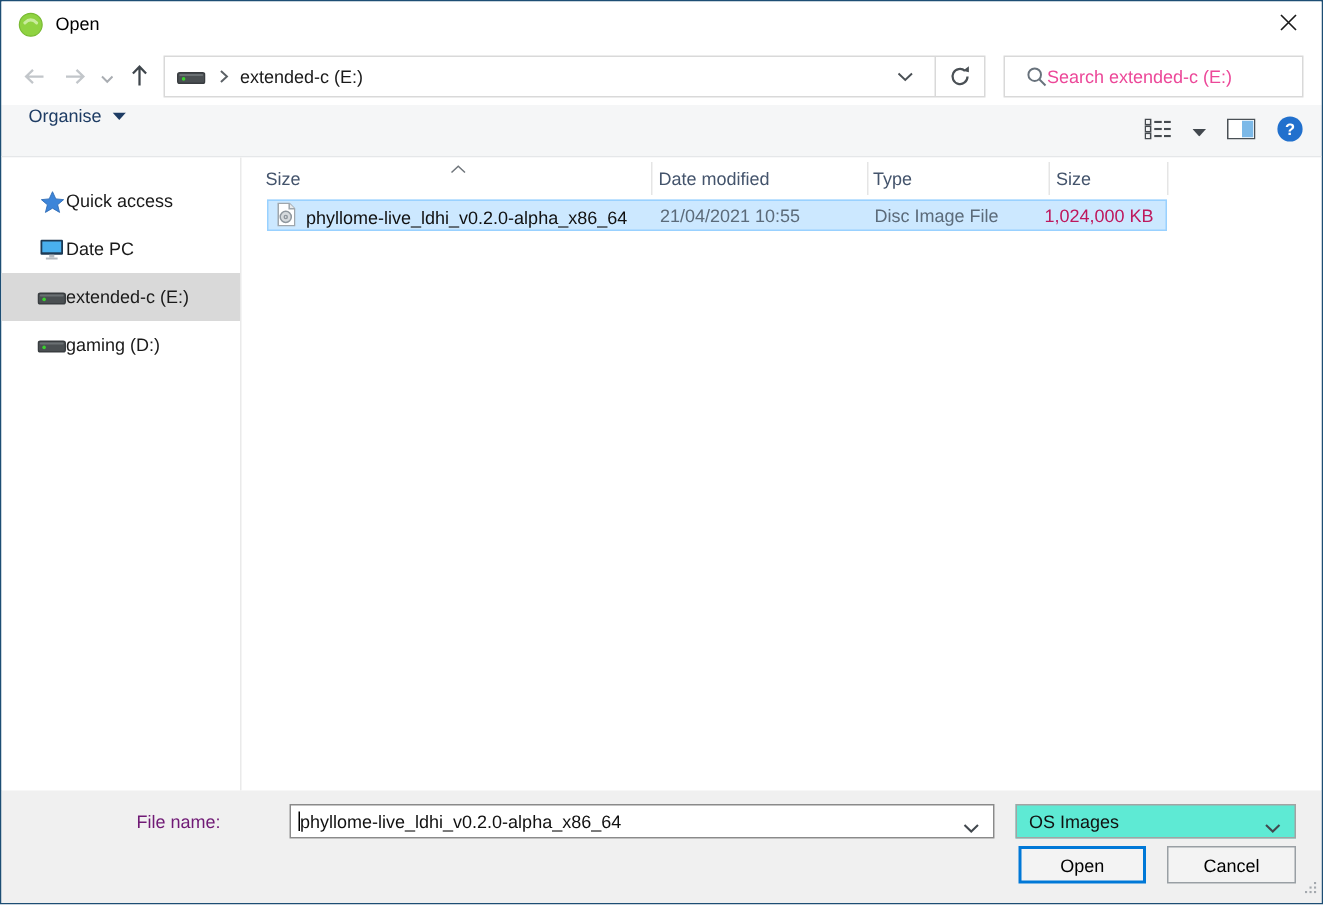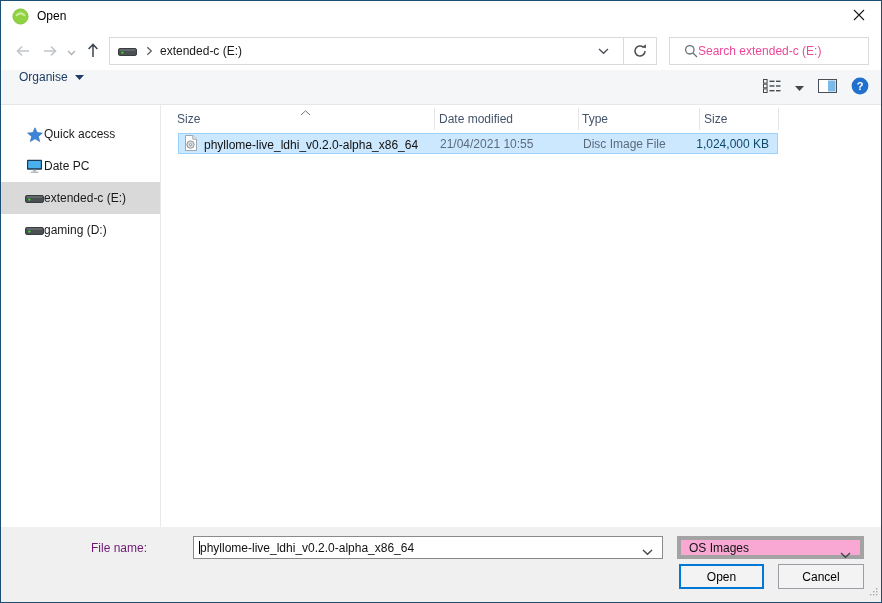--- a/index.html
+++ b/index.html
@@ -60,33 +60,33 @@
   .col-type { position:absolute; left:420px; top:7px; }
   .col-size { position:absolute; left:542px; top:7px; }
   .col-sep { position:absolute; top:3px; height:22px; width:1px; background:#e5e5e5; }
   .sort-caret { position:absolute; left:138px; top:0px; }
 
   .file-row { position:absolute; left:16px; top:28px; width:600px; height:21px;
               background:#cce8ff; border:1px solid #99d1ff; }
   .cell-name { position:absolute; left:5px; top:1px; display:flex; align-items:center; gap:7px; color:#111; }
   .cell-date { position:absolute; left:261px; top:3px; color:#5c6b7a; }
   .cell-type { position:absolute; left:404px; top:3px; color:#5c6b7a; }
-  .cell-size { position:absolute; right:8px; top:3px; color:#0c4a6e; }
+  .cell-size { position:absolute; right:8px; top:3px; color:#be185d; }
 
   
   .bottombar { position:absolute; left:0; right:0; top:526px; bottom:0; background:#f0f0f0; }
   .fn-label { position:absolute; left:90px; top:14px; width:97px; text-align:left; color:#701a75; }
   .fn-inputwrap { position:absolute; left:192px; top:9px; width:470px; height:23px;
                   border:1px solid #8a8a8a; background:#fff; }
   .fn-input { position:absolute; left:6px; top:0; width:430px; height:21px; border:none;
               outline:none; background:transparent; font:inherit; color:#111; }
   .fn-caret { position:absolute; left:5px; top:4px; width:1px; height:13px; background:#000; }
   .fn-chev { position:absolute; right:9px; top:8px; }
   .combo { position:absolute; left:676px; top:9px; width:187px; height:23px;
-           border:4px solid #a3a3a3; background:#f9a8d4; display:flex; align-items:center; }
+           border:1px solid #a3a3a3; background:#5eead4; display:flex; align-items:center; }
   .combo-label { margin-left:8px; color:#111; }
   .combo-chev { position:absolute; right:9px; top:8px; }
   .btn { position:absolute; top:37px; height:25px; background:#f3f3f3;
          display:flex; align-items:center; justify-content:center; color:#000; }
   .btn-open { left:678px; width:85px; border:2px solid #0078d7; }
   .btn-cancel { left:777px; width:86px; border:1px solid #999fa4; }
   .grip { position:absolute; right:2px; bottom:2px; }
 </style>
 </head>
 <body>

